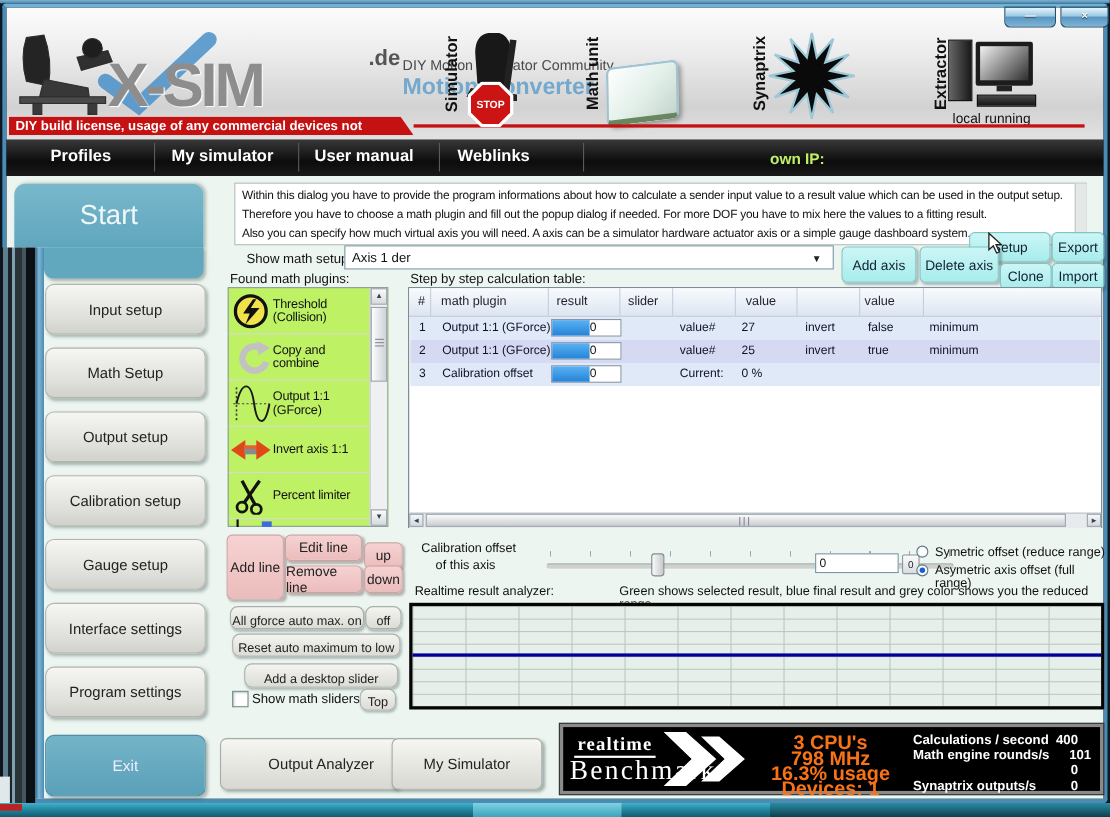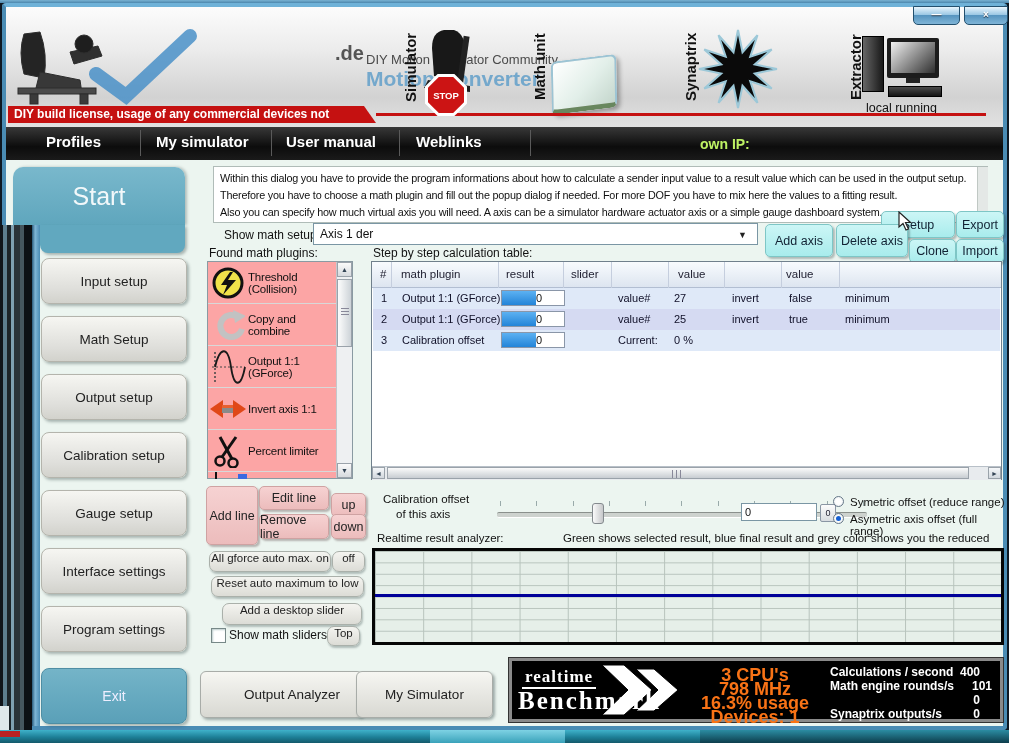--- a/index.html
+++ b/index.html
@@ -72,23 +72,23 @@
     font-size:12px;color:#111;line-height:20px;padding-left:6px;box-sizing:border-box;}
   .dd-arrow{left:738px;top:230px;font-size:9px;color:#222;z-index:4;}
   .cyan-btn{background:linear-gradient(180deg,#ccf6f6,#a8ecec);border:1px solid #7ec6c6;border-radius:5px;
     box-shadow:2px 2px 2px rgba(60,80,80,.35);color:#123;font-size:12.5px;
     display:flex;align-items:center;justify-content:center;z-index:3;}
   .pink-btn{background:linear-gradient(180deg,#f6d2d2,#ecbcbc);border:1px solid #cfa2a2;border-radius:5px;
     box-shadow:2px 2px 2px rgba(80,60,60,.35);color:#222;font-size:12.5px;
     display:flex;align-items:center;justify-content:center;z-index:3;}
   .gray-pill{background:linear-gradient(180deg,#f4f4f0,#dcdcd6);border:1px solid #aab0aa;border-radius:7px;
     box-shadow:1px 2px 2px rgba(40,60,60,.3);color:#222;font-size:11.5px;
-    display:flex;align-items:flex-start;justify-content:center;z-index:3;}
-  
-  .pluglist{left:207px;top:261px;width:146px;height:218px;background:#fca5a5;border:1px solid #8a9aa2;z-index:3;box-sizing:border-box;}
+    display:flex;align-items:flex-end;justify-content:center;z-index:3;}
+  
+  .pluglist{left:207px;top:261px;width:146px;height:218px;background:#bef264;border:1px solid #8a9aa2;z-index:3;box-sizing:border-box;}
   .plug-item{position:absolute;left:0;width:128px;height:41px;border-bottom:1px solid #d8d8d8;
     display:flex;align-items:center;}
   .plug-ico{width:40px;display:flex;align-items:center;justify-content:center;flex:0 0 40px;}
   .plug-name{font-size:11.5px;color:#111;letter-spacing:-.2px;}
   .vscroll{position:absolute;right:0;top:0;width:16px;height:100%;background:#eef0f2;border-left:1px solid #c4c8cc;box-sizing:border-box;}
   .scr-btn{position:absolute;left:0;width:15px;height:15px;background:linear-gradient(180deg,#fafafa,#d6dade);
     border:1px solid #9aa2aa;box-sizing:border-box;font-size:7px;color:#345;text-align:center;line-height:13px;}
   .scr-thumb{position:absolute;left:0;width:15px;background:linear-gradient(90deg,#fdfdfd,#cdd3d8);
     border:1px solid #9aa2aa;box-sizing:border-box;}
   .grip{position:absolute;left:3px;width:8px;border-top:1px solid #889;height:2px;}
@@ -133,21 +133,21 @@
   .blueline{position:absolute;left:0;top:43px;width:100%;height:3px;background:#000099;}
   
   .foot-btn{top:671px;height:45px;border-radius:6px;z-index:3;
     background:linear-gradient(180deg,#f6f6f2,#d8d8d2);border:1px solid #a8aca8;
     box-shadow:2px 2px 3px rgba(40,60,60,.4);color:#222;font-size:13.5px;
     display:flex;align-items:center;justify-content:center;}
   .bench{left:509px;top:658px;width:494px;height:64px;background:#000;z-index:3;box-sizing:border-box;
     border:3px solid #8a8a8a;box-shadow:0 0 0 1px #333;}
   .bench .brand1{position:absolute;left:10px;top:6px;font-family:"Liberation Serif",serif;font-weight:bold;
     font-size:17px;color:#fff;letter-spacing:1px;border-bottom:2px solid #fff;padding:0 3px;}
-  .bench .brand2{position:absolute;left:6px;top:26px;font-family:"Liberation Serif",serif;font-weight:bold;
+  .bench .brand2{position:absolute;left:6px;top:26px;font-family:"Liberation Serif",serif;font-weight:normal;
     font-size:25px;color:#fff;letter-spacing:2px;}
   .bench .sysline{position:absolute;left:178px;width:130px;text-align:center;font-size:18px;font-weight:bold;color:#f97316;}
   .bench .englbl{position:absolute;left:318px;font-size:12px;font-weight:bold;color:#fff;}
   .bench .engval{position:absolute;left:428px;width:40px;text-align:right;font-size:12px;font-weight:bold;color:#fff;}
   .chk{left:211px;top:628px;width:13px;height:13px;background:#fff;border:1px solid #788;z-index:3;
     box-shadow:inset 1px 1px 2px #bcc;}
   .cursor{z-index:20;}
 </style>
 </head>
 <body>
@@ -170,20 +170,21 @@
       <rect x="8" y="66" width="78" height="6" fill="#4a4a4a"></rect>
       <path d="M60 30 L88 24 L92 34 L64 42 Z" fill="#303030"></path>
       <circle cx="74" cy="22" r="9" fill="#1e1e1e"></circle>
       <rect x="20" y="72" width="8" height="10" fill="#3a3a3a"></rect>
       <rect x="70" y="72" width="8" height="10" fill="#3a3a3a"></rect>
     </g>
   </svg>
   <svg class="abs" style="left:86px;top:28px;z-index:3;" width="115" height="78">
     <path d="M10 46 L40 68 L104 8" stroke="#4a90c8" stroke-width="14" fill="none" stroke-linecap="round" opacity="0.85"></path>
   </svg>
+  <div class="abs logo-brand">X-SIM</div>
   <div class="abs logo-tld">.de</div>
   <div class="abs logo-comm">DIY Motion Simulator Community</div>
   <div class="abs logo-prod">Motion Converter</div>
   <div class="abs logo-refl">Motion Converter</div>
 
   <div class="abs stage-label" style="left:402px;top:25px;">Simulator</div>
   <svg class="abs" style="left:420px;top:26px;z-index:3;" width="58" height="66">
     <path d="M24 4 Q12 6 12 22 L14 50 L40 54 L44 26 Q46 8 34 4 Z" fill="#181818"></path>
     <rect x="40" y="10" width="6" height="52" fill="#222" transform="rotate(8 43 36)"></rect>
     <path d="M8 54 L50 60 L50 66 L4 62 Z" fill="#202020"></path>

